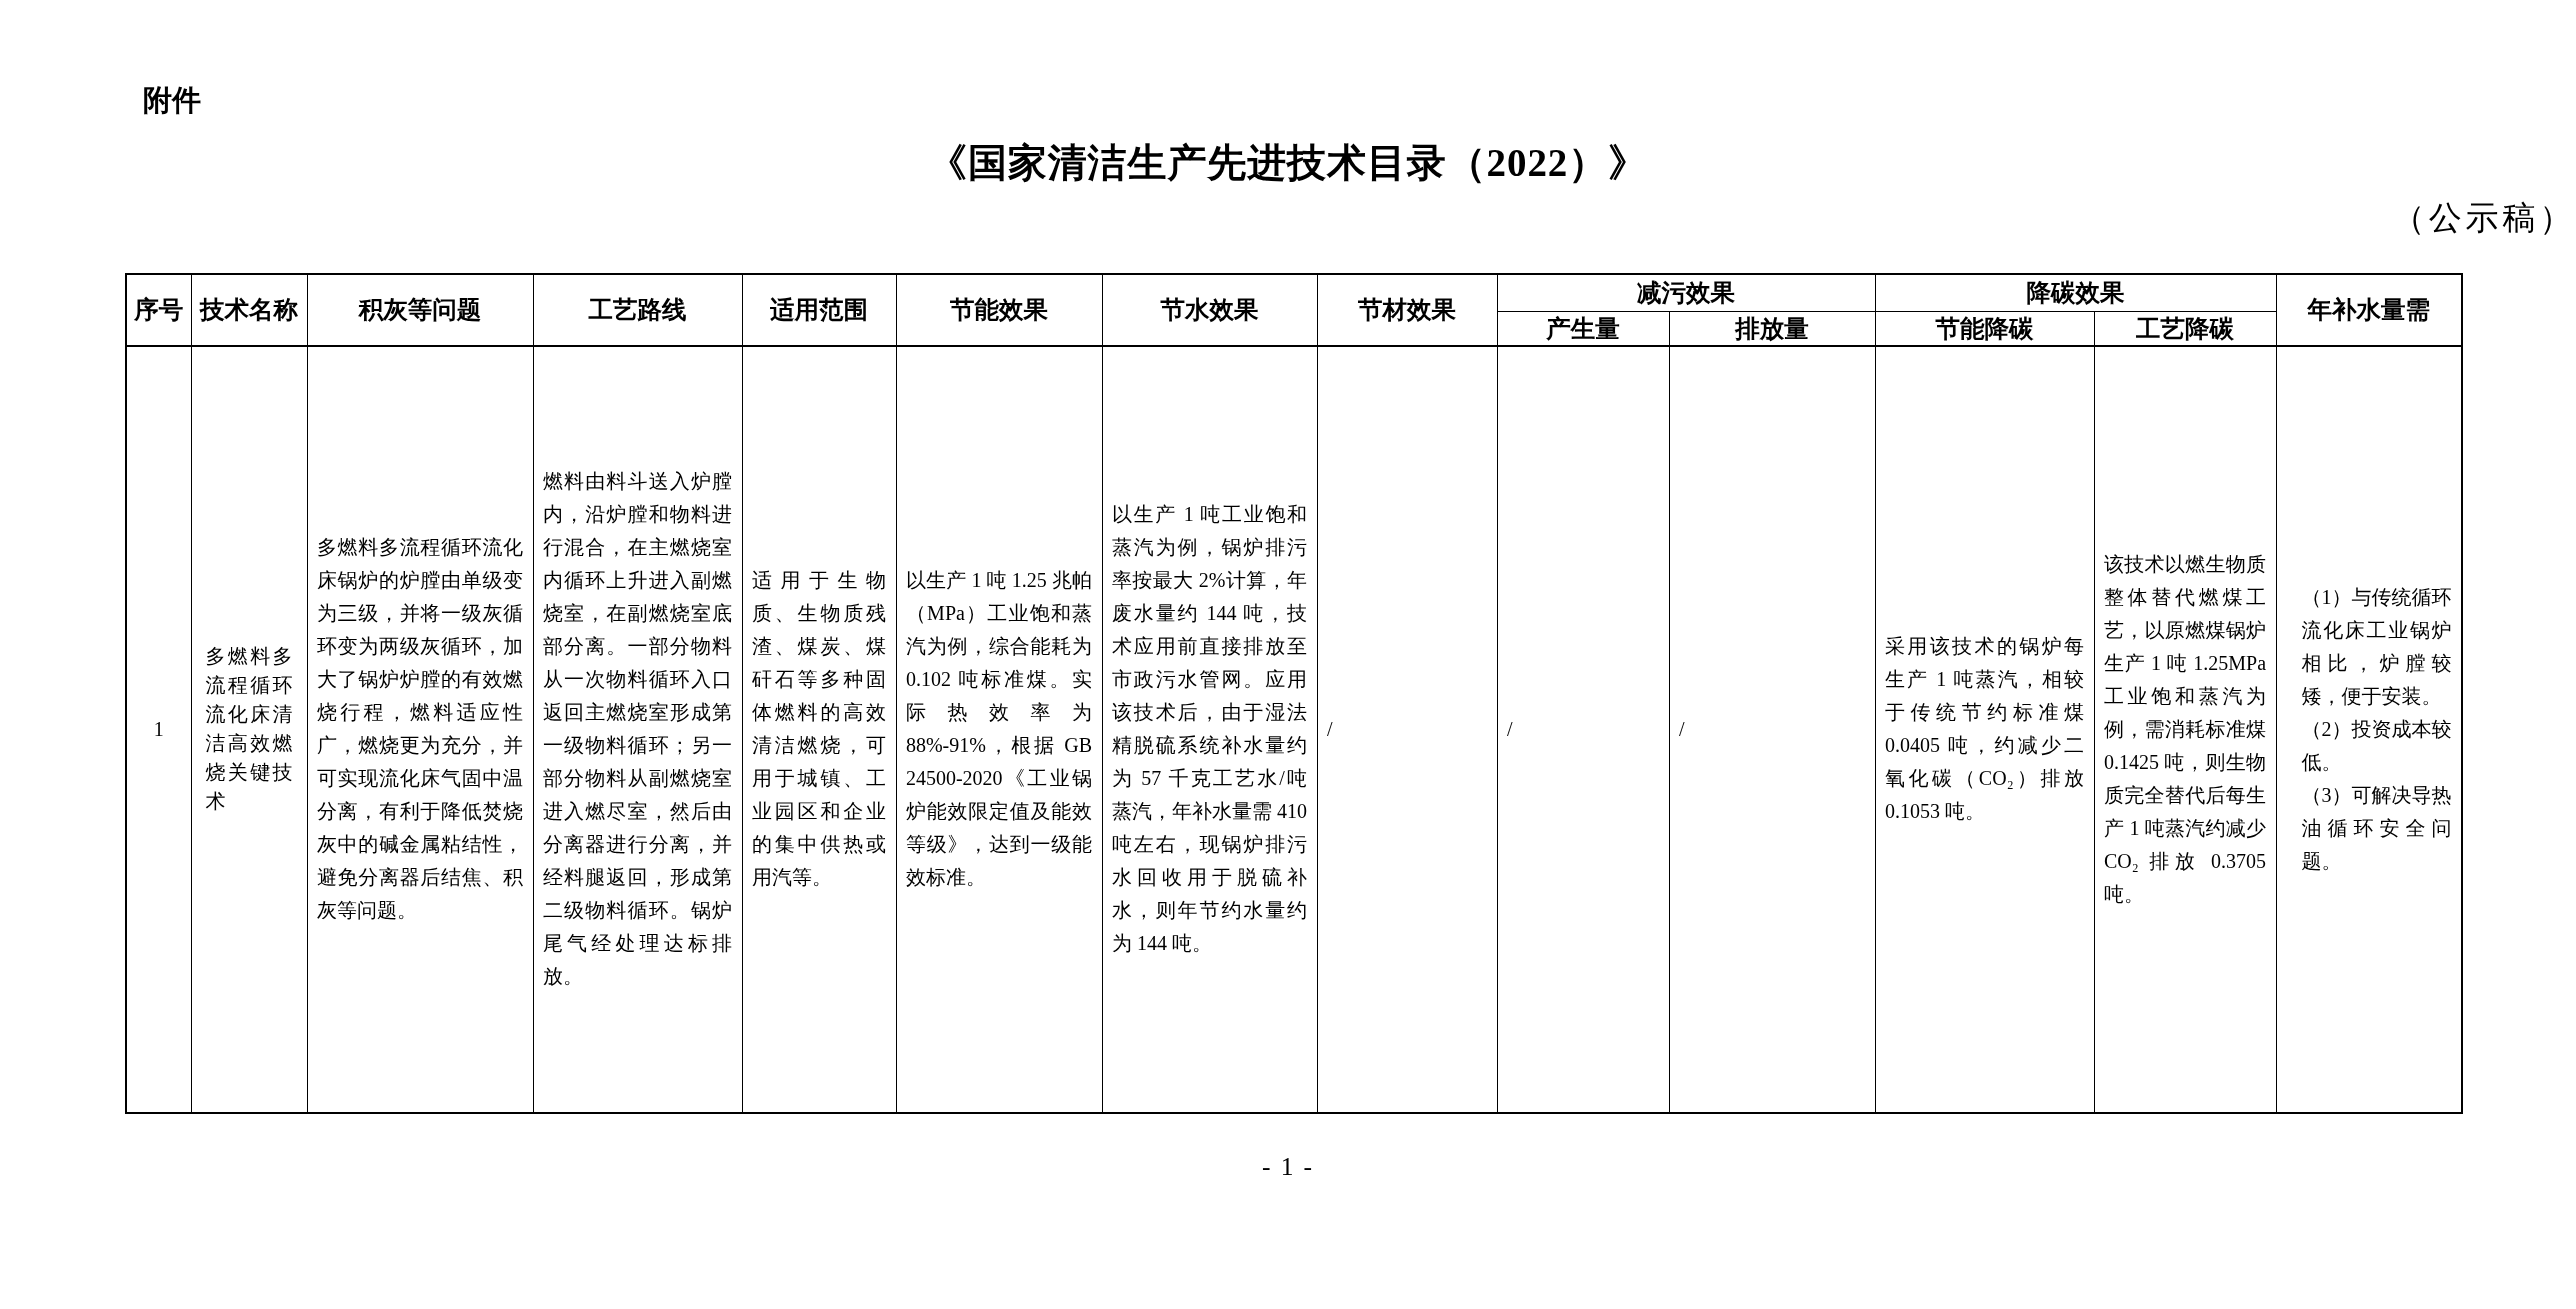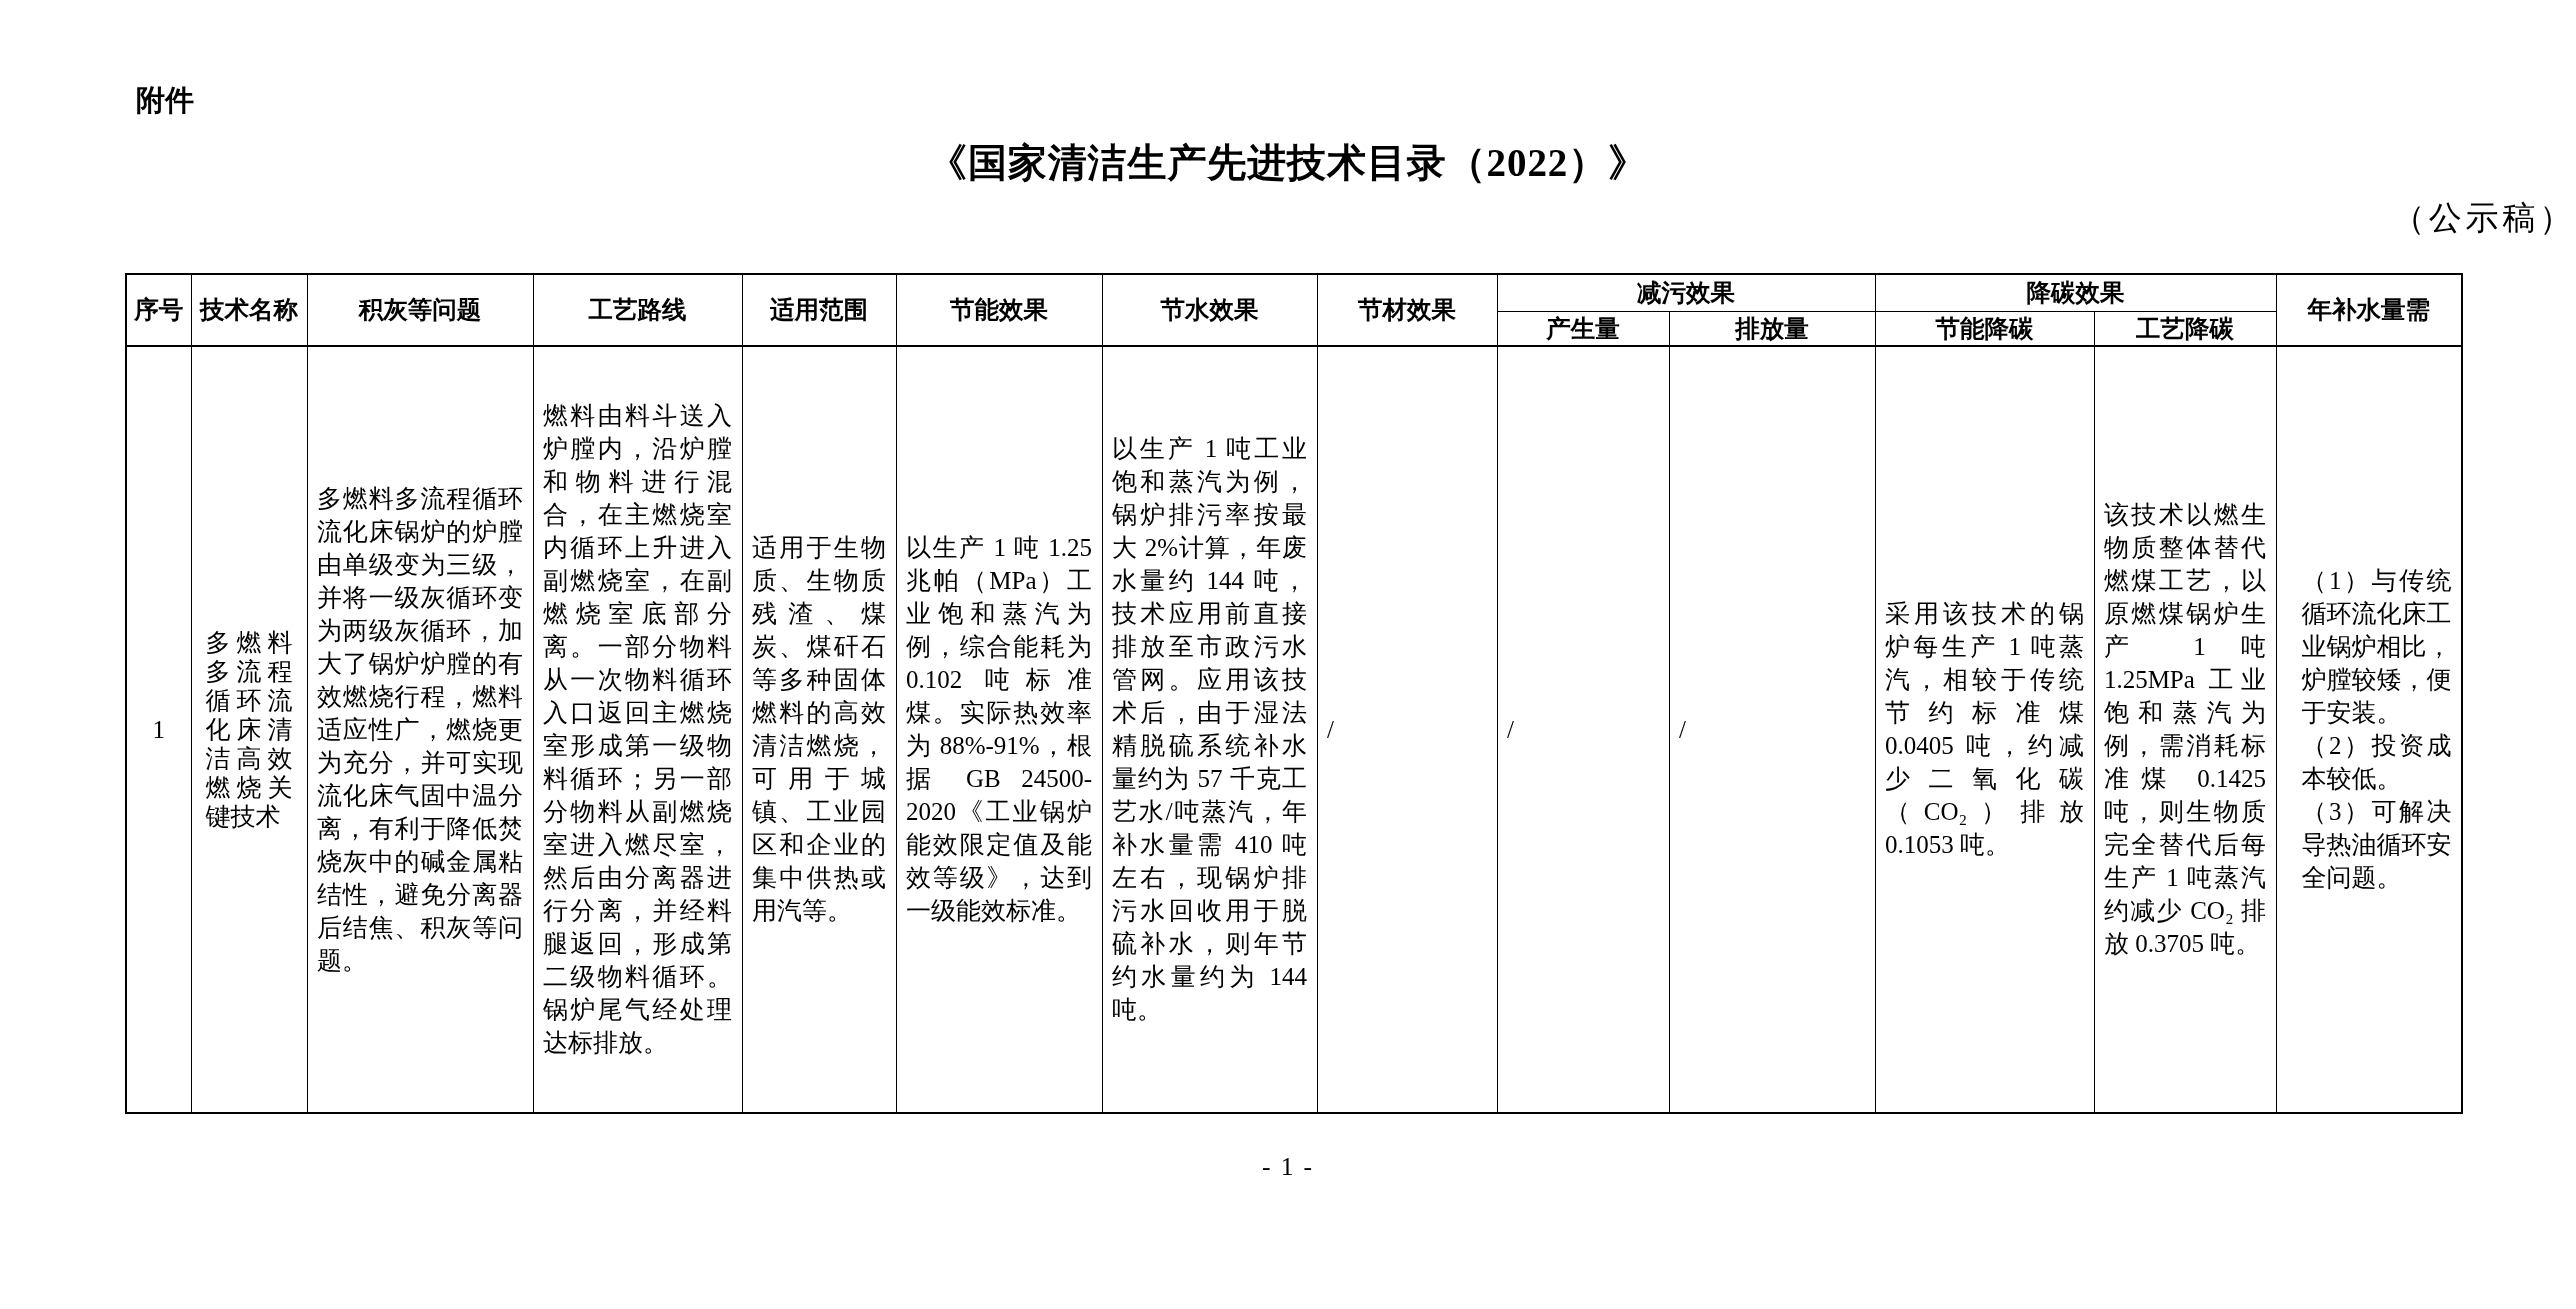--- a/index.html
+++ b/index.html
@@ -2,21 +2,21 @@
 <html lang="zh" style="font-size:15px"><head>
 <meta charset="utf-8">
 <style>
   html,body{margin:0;padding:0;}
   body{
     width:2576px;height:1310px;position:relative;overflow:hidden;
     background:#ffffff;color:#000;
     font-family:"Liberation Serif", serif;
   }
   .attachment{
-    position:absolute;left:136px;top:81px;
+    position:absolute;left:143px;top:81px;
     font-family:Liberation Serif, serif;
     font-weight:700;font-size:29px;
   }
   .doc-title{
     position:absolute;left:0;top:136px;width:100%;
     text-align:center;font-weight:700;font-size:39px;
     font-family:"Liberation Serif", serif;letter-spacing:0.9px;
   }
   .doc-subtitle{
     position:absolute;left:0;top:196px;width:100%;
@@ -34,21 +34,21 @@
   tbody tr{height:767px;}
   th{
     font-family:"Liberation Sans", sans-serif;
     font-weight:700;font-size:24.5px;
     text-align:center;vertical-align:middle;
     padding:0 1.9px;
   }
   thead tr.h2 th{border-bottom:2.8px solid #000;}
   thead th[rowspan]{border-bottom:2.8px solid #000;}
   td{
-    font-size:25px;line-height:33px;
+    font-size:20px;line-height:33px;
     vertical-align:middle;
     text-align:justify;
     padding:0 9.4px;
   }
   td.cell-index{text-align:center;padding:0;}
   td.cell-name{line-height:29px;padding:0 14px;}
   td.cell-slash{text-align:left;padding-left:9.4px;}
   td.cell-features{white-space:pre-line;padding-left:25px;}
   .page-number{
     position:absolute;left:0;top:1152px;width:100%;

